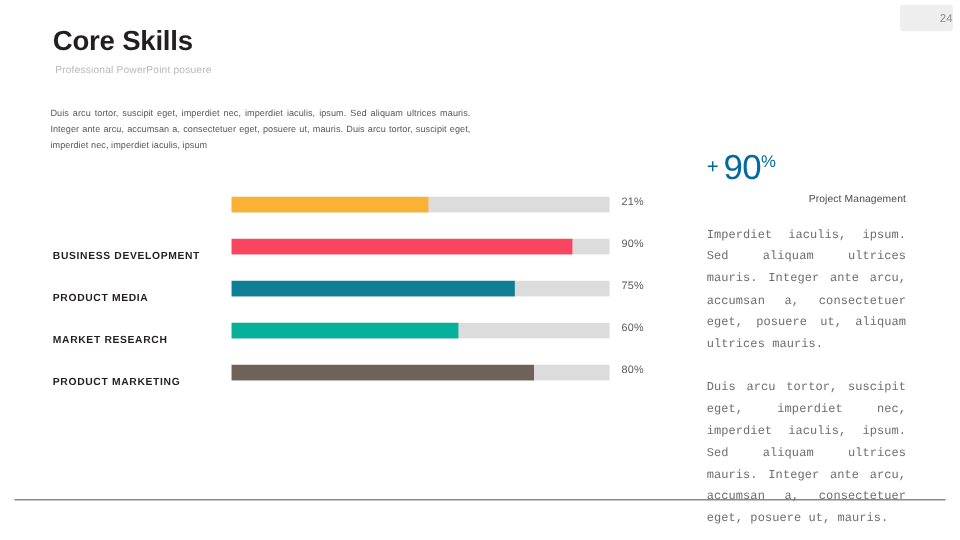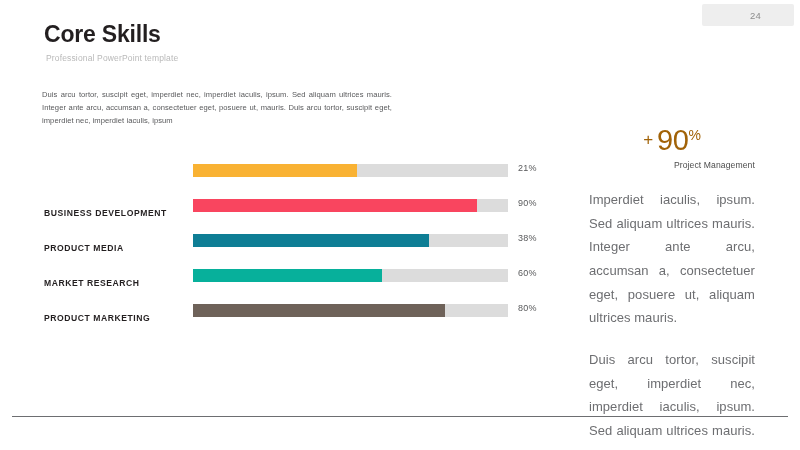--- a/index.html
+++ b/index.html
@@ -25,25 +25,24 @@
   .page-badge {
     position: absolute;
     top: 4px;
     right: 6px;
     width: 44px;
     height: 22px;
     background: #eeeeee;
     border-radius: 2px;
     display: flex;
     align-items: center;
-    justify-content: flex-start;
+    justify-content: flex-end;
     font-size: 9.5px;
     color: #8d8d8d;
     letter-spacing: .2px;
-    padding-left: 48px;
   }
 
   
   .header {
     position: absolute;
     left: 44px;
     top: 22px;
   }
   .title {
     font-size: 23px;
@@ -119,22 +118,21 @@
   }
 
   
   .right-col {
     position: absolute;
     left: 589px;
     top: 126px;
     width: 166px;
   }
   .big-stat {
-    text-align: center;
-    color: #a16207;
+    color: #0369a1;
     line-height: 1;
     white-space: nowrap;
   }
   .big-stat .plus {
     font-size: 17px;
     font-weight: normal;
     vertical-align: 5px;
     margin-right: 4px;
   }
   .big-stat .num {
@@ -147,26 +145,27 @@
     vertical-align: 10px;
   }
   .stat-caption {
     text-align: right;
     font-size: 8.6px;
     color: #4d4d4d;
     margin-top: 5px;
     letter-spacing: .1px;
   }
   .right-para {
-    font-size: 13px;
+    font-size: 10px;
     line-height: 1.82;
     color: #6d6e71;
     text-align: justify;
     margin-top: 18px;
     letter-spacing: .05px;
+    font-family: Liberation Mono, monospace;
   }
 
   
   .bottom-rule {
     position: absolute;
     left: 12px;
     right: 12px;
     top: 416px;
     height: 1px;
     background: #6d6e71;
@@ -176,21 +175,21 @@
 <body>
 
 <div class="slide">
 
   <div class="page-badge">
     <span>24</span>
   </div>
 
   <div class="header">
     <h1 class="title">Core Skills</h1>
-    <div class="subtitle">Professional PowerPoint template</div>
+    <div class="subtitle">Professional PowerPoint posuere</div>
   </div>
 
   <div class="intro">Duis arcu tortor, suscipit eget, imperdiet nec, imperdiet iaculis, ipsum. Sed aliquam ultrices mauris. Integer ante arcu, accumsan a, consectetuer eget, posuere ut, mauris. Duis arcu tortor, suscipit eget, imperdiet nec, imperdiet iaculis, ipsum</div>
 
   <div class="chart" id="chart">
       <div class="bar-row">
         <div class="bar-track" style="background: rgb(220, 220, 220);">
           <div class="bar-fill" style="width: 52%; background: rgb(249, 178, 51);"></div>
         </div>
         <div class="bar-value">21%</div>
@@ -200,21 +199,21 @@
           <div class="bar-fill" style="width: 90%; background: rgb(249, 69, 95);"></div>
         </div>
         <div class="bar-label">BUSINESS DEVELOPMENT</div>
         <div class="bar-value">90%</div>
       </div>
       <div class="bar-row">
         <div class="bar-track" style="background: rgb(220, 220, 220);">
           <div class="bar-fill" style="width: 75%; background: rgb(14, 126, 149);"></div>
         </div>
         <div class="bar-label">PRODUCT MEDIA</div>
-        <div class="bar-value">38%</div>
+        <div class="bar-value">75%</div>
       </div>
       <div class="bar-row">
         <div class="bar-track" style="background: rgb(220, 220, 220);">
           <div class="bar-fill" style="width: 60%; background: rgb(7, 176, 155);"></div>
         </div>
         <div class="bar-label">MARKET RESEARCH</div>
         <div class="bar-value">60%</div>
       </div>
       <div class="bar-row">
         <div class="bar-track" style="background: rgb(220, 220, 220);">

